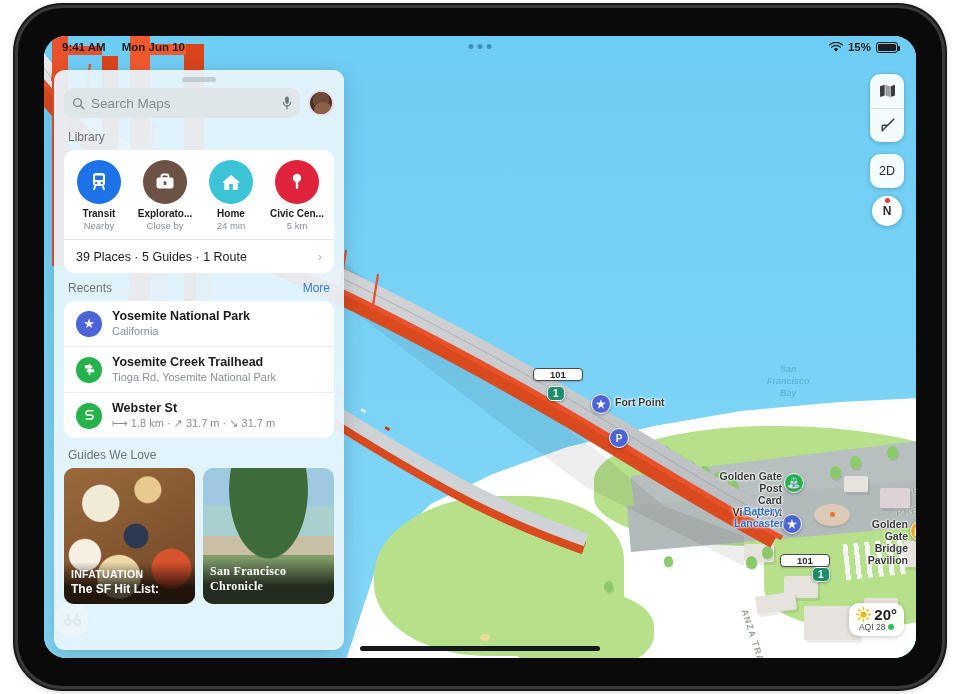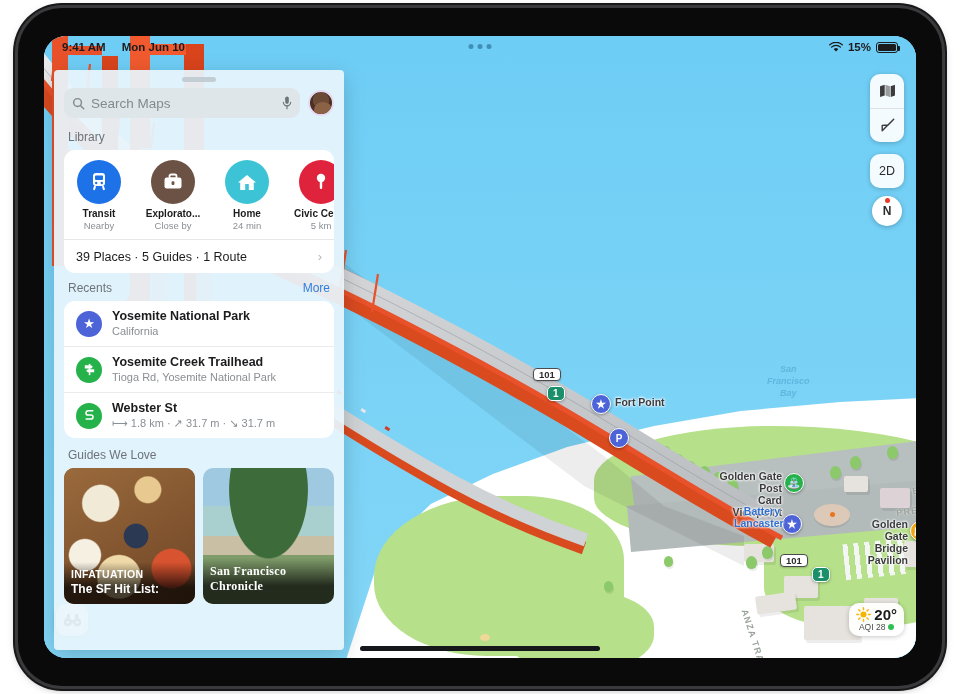--- a/index.html
+++ b/index.html
@@ -68,21 +68,21 @@
                   text-shadow:none; font-size:9px; text-align:center; line-height:12px;margin-left:10px;}
   .mlabel.faint { color:#9aa39a; font-weight:700; font-size:9px; letter-spacing:1.2px;
                   text-shadow:0 0 2px rgba(255,255,255,.8); }
 
   .pin { position:absolute; width:20px; height:20px; border-radius:50%;
          display:flex; align-items:center; justify-content:center;
          color:#fff; font-size:11px; font-weight:700;
          box-shadow:0 1px 3px rgba(0,0,0,.35); border:1.5px solid #fff; }
 
   .shield { position:absolute; background:#fff; border:1.3px solid #4b4b4d;
-            border-radius:4px; padding:0 5px; font-size:9.5px; font-weight:700;
+            border-radius:4px; padding:0 16px; font-size:9.5px; font-weight:700;
             color:#2c2c2e; box-shadow:0 1px 2px rgba(0,0,0,.2); }
   .shield-green { position:absolute; background:#1a8f6a; border:1.5px solid #fff;
             border-radius:5px; padding:1px 5px; font-size:10px; font-weight:700;
             color:#fff; box-shadow:0 1px 3px rgba(0,0,0,.3); }
 
   
   #statusbar { position:absolute; left:0; top:0; width:100%; height:22px;
                display:flex; align-items:center; justify-content:space-between;
                padding:0 18px; font-size:11.5px; font-weight:700; color:#1c1c1e; z-index:40; }
   #statusbar .left { display:flex; gap:16px; align-items:flex-end; }
@@ -95,41 +95,41 @@
                  background:#1c1c1e; border-radius:0 1px 1px 0; }
 
   
   #multitask { position:absolute; left:50%; transform:translateX(-50%); top:8px;
                display:flex; gap:4px; z-index:41; }
   #multitask span { width:5px; height:5px; border-radius:50%; background:#3f8fb8; }
 
   
   #sidebar { position:absolute; left:10px; top:34px; width:290px; bottom:8px;
              background:rgba(232,245,252,.93);
-             border-radius:4px; overflow:hidden; z-index:30;
+             border-radius:11px; overflow:hidden; z-index:30;
              box-shadow:0 6px 22px rgba(0,0,0,.18); }
   .grabber { width:34px; height:5px; border-radius:3px; background:#c3ced4;
              margin:7px auto 6px; }
   .searchrow { display:flex; align-items:center; gap:8px; padding:0 10px 10px; }
   .searchbox { flex:1; height:30px; background:#dfe6ea; border-radius:9px;
                display:flex; align-items:center; gap:6px; padding:0 8px; }
   .searchbox .ph { flex:1; color:#84898e; font-size:13.5px; }
   .avatar { width:26px; height:26px; border-radius:50%;
             background:radial-gradient(circle at 50% 38%, #6b4a36 0 46%, #4a3022 47% 100%);
             border:2px solid #e7d9f2; position:relative; overflow:hidden; flex:0 0 auto; }
   .avatar::after{ content:""; position:absolute; left:4px; top:10px; width:18px; height:16px;
             border-radius:50% 50% 45% 45%; background:#8c6247; }
 
   .sectitle { font-size:12px; color:#6d7378; padding:2px 14px 6px; font-weight:400; }
   .sectitle.row { display:flex; justify-content:space-between; align-items:baseline; padding-top:8px;}
   .more { color:#2f7fe0; font-size:12px; font-weight:400; }
 
   .card { background:#fff; border-radius:11px; margin:0 10px; overflow:hidden; }
 
-  .libgrid { display:flex; gap:12px; padding:10px 4px 8px; overflow:hidden; }
+  .libgrid { display:flex; gap:4px; padding:10px 4px 8px; overflow:hidden; }
   .libitem { flex:0 0 62px; text-align:center; }
   .libcircle { width:44px; height:44px; border-radius:50%; margin:0 auto 4px;
                display:flex; align-items:center; justify-content:center; color:#fff; }
   .libname { font-size:10px; font-weight:700; color:#1c1c1e;
              white-space:nowrap; overflow:hidden; text-overflow:ellipsis; padding:0 2px; }
   .libsub { font-size:9.5px; color:#8a8f94; margin-top:1px; }
 
   .cardfoot { border-top:.8px solid #e7e7ea; padding:9px 12px; display:flex;
               justify-content:space-between; align-items:center;
               font-size:12.5px; color:#1c1c1e; }

